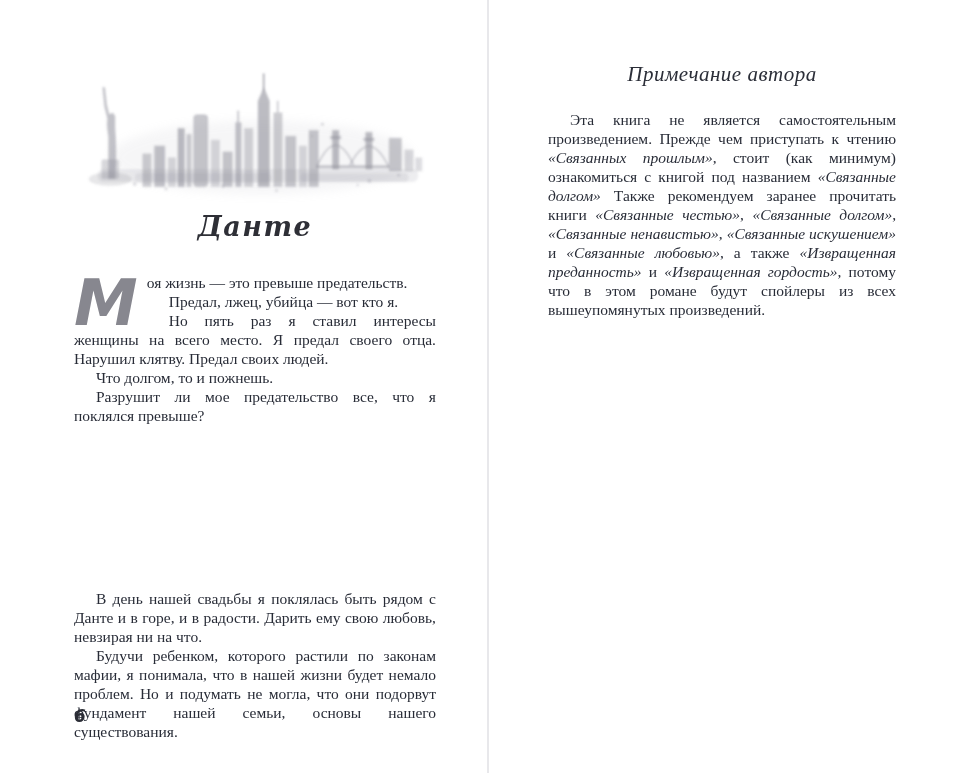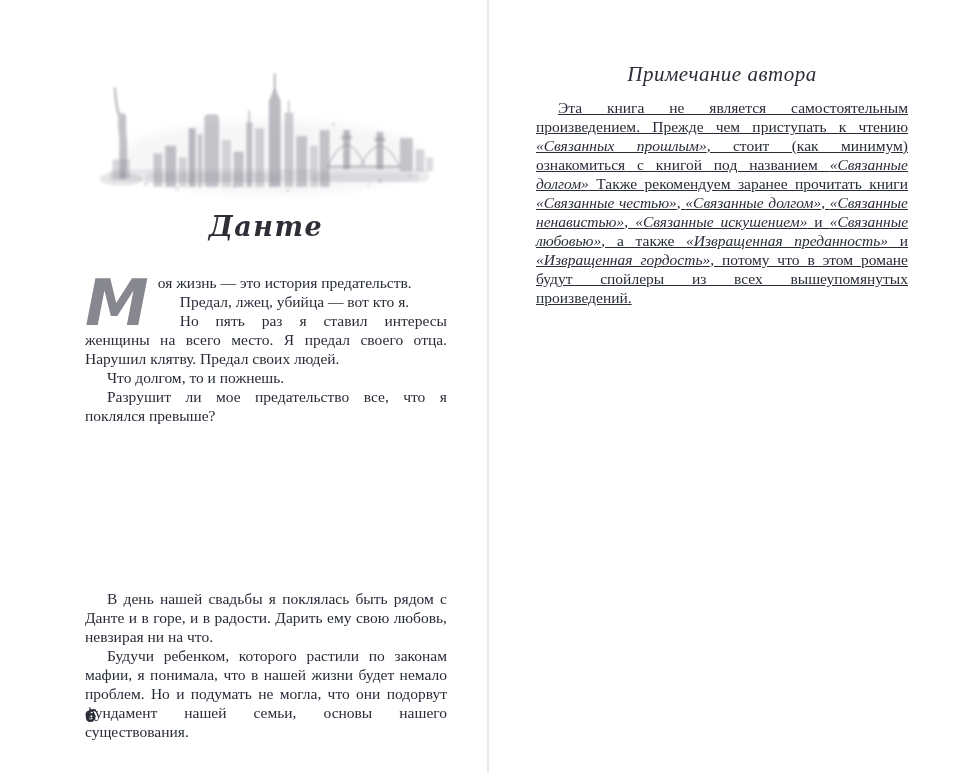--- a/index.html
+++ b/index.html
@@ -6,21 +6,21 @@
   body{
     width:965px;height:773px;background:#ffffff;position:relative;overflow:hidden;
     font-family:"Liberation Serif",serif;color:#2a2d38;
   }
   .spread{position:absolute;inset:0;}
   .gutter{
     position:absolute;left:487px;top:0;width:2px;height:773px;
     background:#e8e8eb;
   }
   .page{position:absolute;top:0;height:773px;}
-  .page-left{left:15px;width:413px;}
+  .page-left{left:4px;width:413px;}
   .page-right{left:487px;width:394px;padding-left:32px;}
 
   
   .skyline{position:absolute;left:72px;top:66px;width:352px;height:140px;}
   .skyline svg{width:100%;height:100%;display:block;}
 
   .chapter-heading{
     position:absolute;left:70px;width:362px;margin:0;
     text-align:center;font-family:"DejaVu Serif",serif;font-style:italic;
     font-weight:600;color:#2e2f36;letter-spacing:1.5px;
@@ -53,21 +53,21 @@
   
   .note-heading{
     position:absolute;left:49px;top:62px;width:372px;margin:0;
     text-align:center;font-family:"Liberation Serif",serif;font-style:italic;
     font-weight:500;font-size:21px;color:#2b2e38;letter-spacing:.5px;
   }
   .note-body{
     position:absolute;left:49px;top:98px;width:372px;
     font-size:15.5px;line-height:19px;text-align:justify;color:#282c37;
   }
-  .note-body p{margin:0;text-indent:22px;text-decoration:underline;}
+  .note-body p{margin:12px;text-indent:22px;}
   .note-body .it{font-style:italic;}
 </style>
 </head>
 <body>
 
 <div class="spread">
 
   <div class="gutter"></div>
 
   <div class="page page-left">
@@ -136,21 +136,21 @@
           <circle cx="330" cy="110" r="1.5" opacity="0.35"></circle>
           <circle cx="288" cy="120" r="1.2" opacity="0.3"></circle>
         </g>
       </svg>
     </div>
 
     <h1 class="chapter-heading h-dante">Данте</h1>
 
     <div class="bodytext block-dante">
       <span class="dropcap">М</span>
-      <p class="noindent">оя жизнь — это история предательств.</p>
+      <p class="noindent">оя жизнь — это превыше предательств.</p>
       <p>Предал, лжец, убийца — вот кто я.</p>
       <p>Но пять раз я ставил интересы женщины на всего место. Я предал своего отца. Нарушил клятву. Предал своих людей.</p>
       <p>Что долгом, то и пожнешь.</p>
       <p>Разрушит ли мое предательство все, что я поклялся превыше?</p>
     </div>
 
 
     <div class="bodytext block-valentina">
       <p>В день нашей свадьбы я поклялась быть рядом с Данте и в горе, и в радости. Дарить ему свою любовь, невзирая ни на что.</p>
       <p>Будучи ребенком, которого растили по законам мафии, я понимала, что в нашей жизни будет немало проблем. Но и подумать не могла, что они подорвут фундамент нашей семьи, основы нашего существования.</p>

